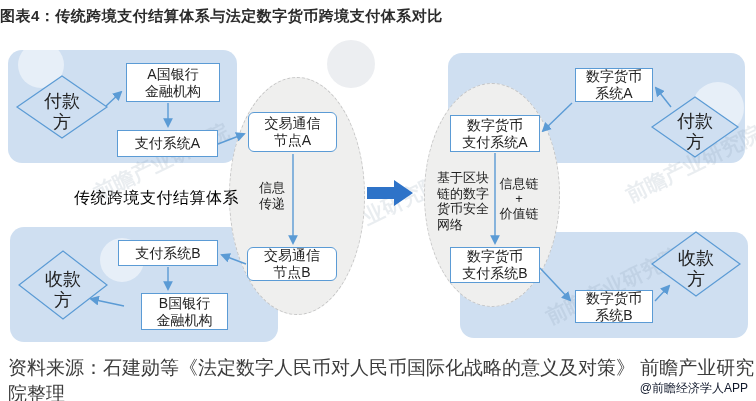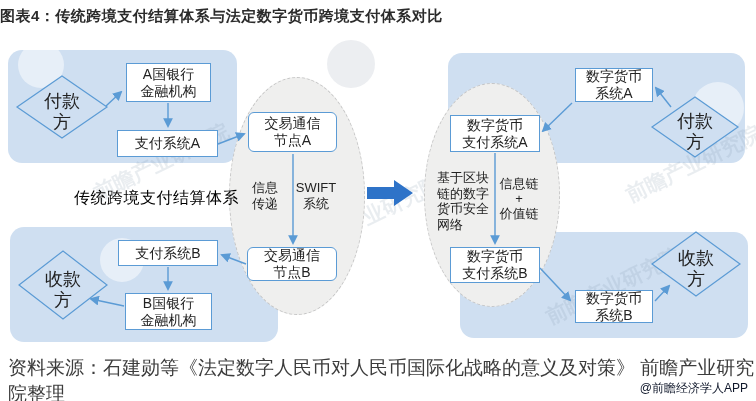--- a/index.html
+++ b/index.html
@@ -95,35 +95,33 @@
 
     <line class="arrow" x1="671" y1="107" x2="656" y2="88"></line>
     <line class="arrow" x1="572" y1="103" x2="543" y2="131"></line>
     <line class="arrow" x1="495" y1="153" x2="495" y2="243"></line>
     <line class="arrow" x1="540" y1="268" x2="570" y2="300"></line>
     <line class="arrow" x1="655" y1="301" x2="669" y2="286"></line>
 
     <polygon class="bigarrow" points="367,187 394,187 394,180 413,193 394,206 394,199 367,199"></polygon>
   </svg>
 
-  <div class="box" style="left:126px;top:63px;width:85px;height:39px;">A国银行
+  <div class="box" style="left:126px;top:63px;width:94px;height:39px;">A国银行
 金融机构</div>
   <div class="box" style="left:117px;top:130px;width:101px;height:27px;">支付系统A</div>
   <div class="box" style="left:118px;top:240px;width:100px;height:26px;">支付系统B</div>
-  <div class="box" style="left:125px;top:293px;width:87px;height:37px;">B国银行
+  <div class="box" style="left:141px;top:293px;width:87px;height:37px;">B国银行
 金融机构</div>
 
   <div class="box rounded" style="left:248px;top:112px;width:89px;height:40px;">交易通信
 节点A</div>
   <div class="box rounded" style="left:247px;top:247px;width:90px;height:34px;">交易通信
 节点B</div>
-  <div class="hublabel" style="left:245px;top:180px;width:40px;">信息
+  <div class="hublabel" style="left:245px;top:180px;width:40px;text-align:right;">信息
 传递</div>
-  <div class="hublabel" style="left:293px;top:180px;width:46px;">SWIFT
-系统</div>
 
   <div class="box" style="left:450px;top:115px;width:90px;height:37px;">数字货币
 支付系统A</div>
   <div class="box" style="left:450px;top:247px;width:90px;height:36px;">数字货币
 支付系统B</div>
   <div class="hublabel" style="left:495px;top:177px;width:48px;line-height:1.15;">信息链
 +
 价值链</div>
   <div class="hublabel" style="left:437px;top:170px;width:56px;text-align:left;line-height:1.2;">基于区块
 链的数字

